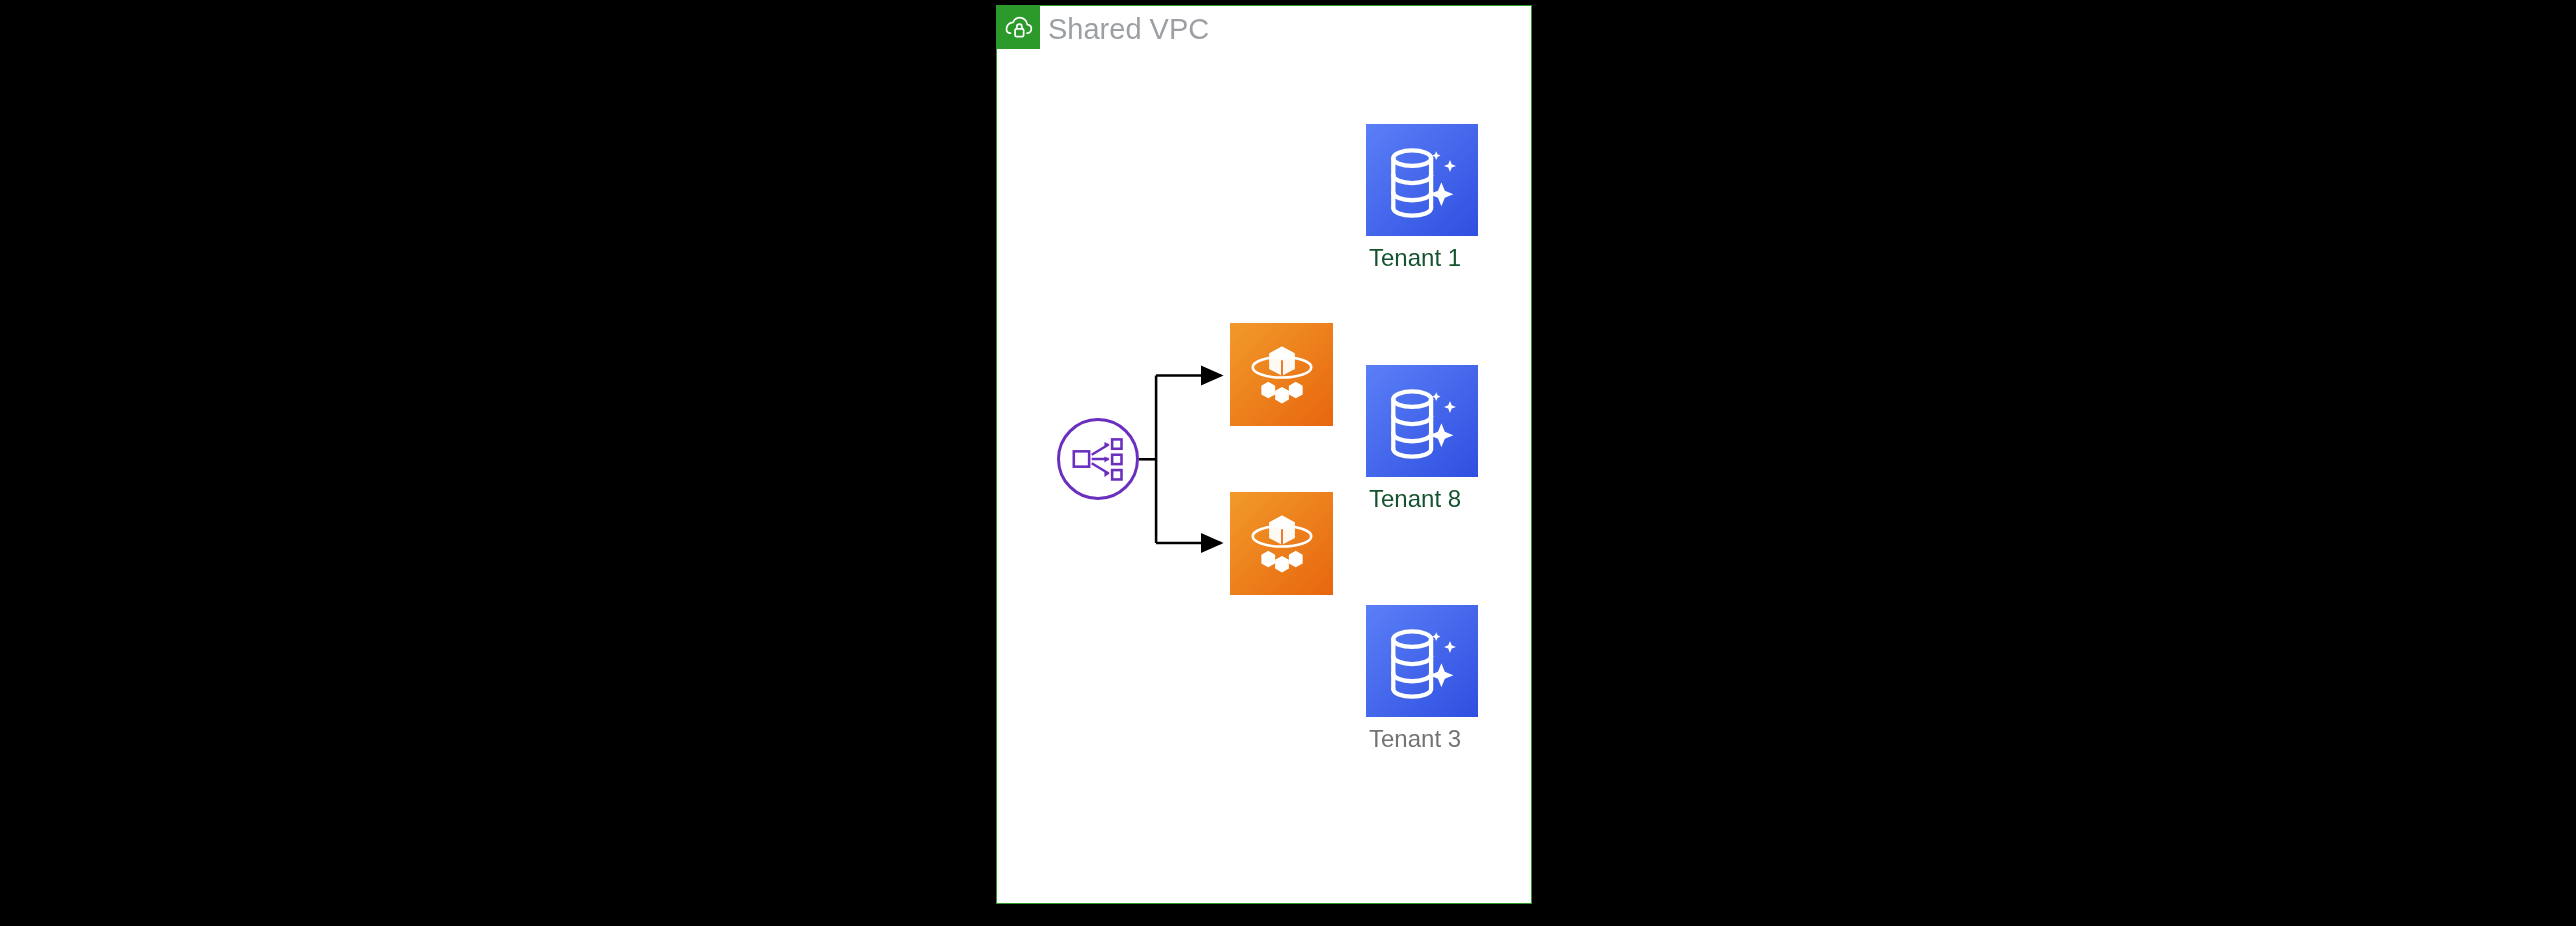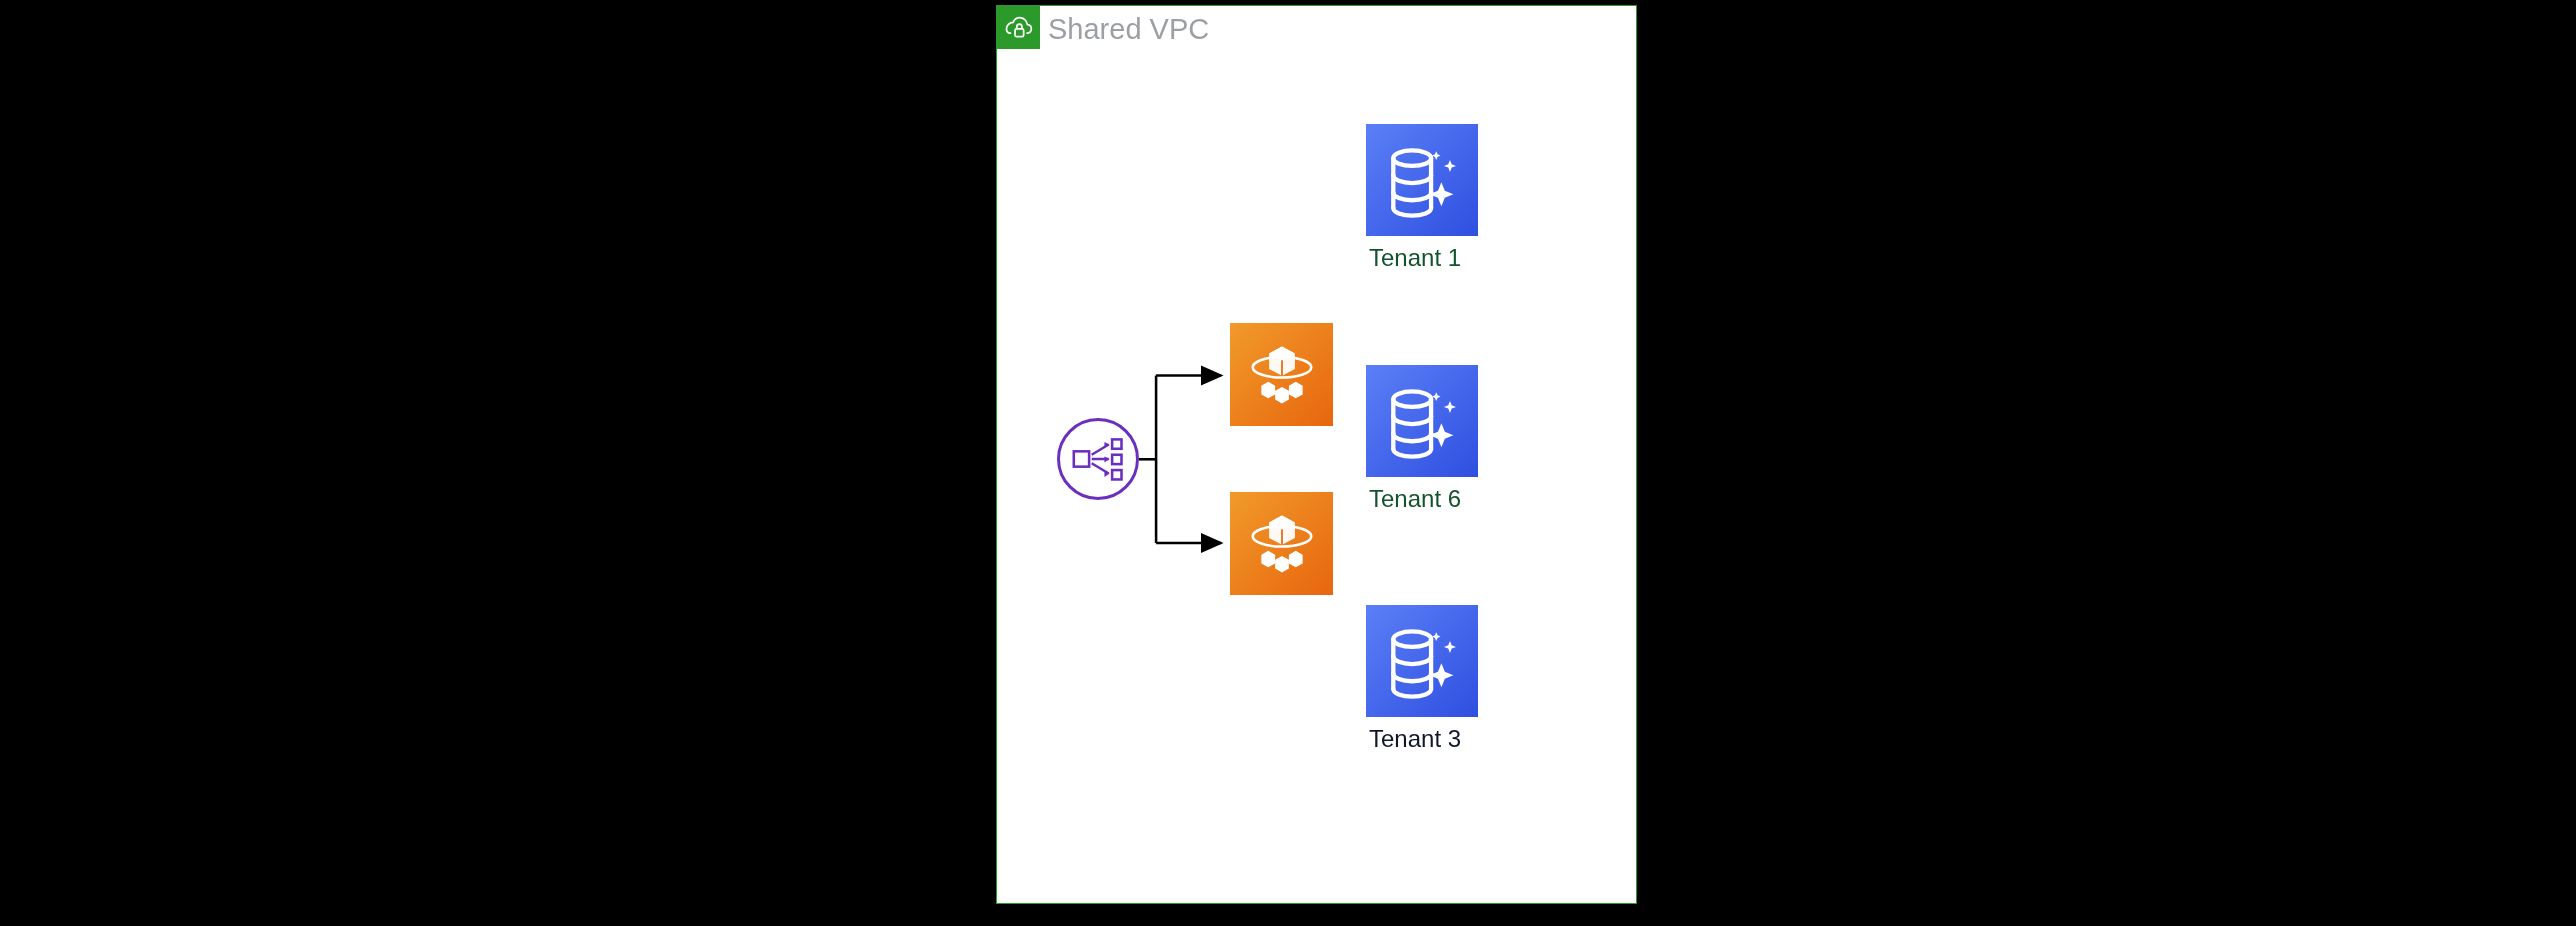--- a/index.html
+++ b/index.html
@@ -1,24 +1,24 @@
 <!DOCTYPE html>
 <html style="font-size:13.7px"><head>
 <meta charset="utf-8">
 <style>
   html,body{margin:0;padding:0;width:2576px;height:926px;background:#000;font-family:"Helvetica Neue",Arial,sans-serif}
   .stage{position:absolute;left:0;top:0;width:2576px;height:926px}
-  .vpc-box{position:absolute;left:996px;top:5.1px;width:641px;height:899px;background:#fff;border:1.7px solid #2b9a2b;box-sizing:border-box}
+  .vpc-box{position:absolute;left:996px;top:5.1px;width:536px;height:899px;background:#fff;border:1.7px solid #2b9a2b;box-sizing:border-box}
   .vpc-badge{position:absolute;left:0;top:0;width:43px;height:43px;background:#2b9a2b;display:flex;align-items:center;justify-content:center}
   .vpc-title{position:absolute;left:51px;top:6.9px;font-size:29px;color:#9c9fa3;font-weight:400}
   .router{position:absolute;width:82px;height:82px;border-radius:50%;background:#fff;border:3.4px solid #6b2fbf;box-sizing:border-box;display:flex;align-items:center;justify-content:center}
   .compute{position:absolute;width:103px;height:103px;background:linear-gradient(135deg,#f19a2a 0%,#e8660e 100%);display:flex;align-items:center;justify-content:center}
   .dbicon{position:absolute;width:112px;height:112px;background:linear-gradient(135deg,#5b7ff7 0%,#2f4fe0 100%);display:flex;align-items:center;justify-content:center}
   .lbl{position:absolute;font-size:24px;color:#14532d;white-space:nowrap}
-  .lbl.black{color:#0f172a}
+  .lbl.black{color:#737373}
   svg{display:block}
 </style>
 </head>
 <body>
 
 <div class="stage">
 
   <div class="vpc-box">
 
     <div class="vpc-badge">
@@ -123,21 +123,21 @@
             <path d="M56 60 V78"></path>
           <path d="M12 78 a22 9 0 0 0 44 0"></path>
         </g>
         <g fill="#fff">
           <path d="M68 48 l4 10 l10 4 l-10 4 l-4 10 l-4 -10 l-10 -4 l10 -4 Z"></path>
           <path d="M78 22 l2 5 l5 2 l-5 2 l-2 5 l-2 -5 l-5 -2 l5 -2 Z"></path>
           <path d="M62 12 l1.5 3.5 l3.5 1.5 l-3.5 1.5 l-1.5 3.5 l-1.5 -3.5 l-3.5 -1.5 l3.5 -1.5 Z"></path>
         </g>
       </svg>
     </div>
-    <div class="lbl" style="left:372px;top:479px">Tenant 6</div>
+    <div class="lbl" style="left:372px;top:479px">Tenant 8</div>
 
     <div class="dbicon" style="left:369px;top:599px">
       <svg width="79" height="79" viewBox="0 0 92 92">
         <g fill="none" stroke="#fff" stroke-width="5" stroke-linecap="round">
           <ellipse cx="34" cy="20" rx="22" ry="9"></ellipse>
           <path d="M12 20 V40"></path>
             <path d="M56 20 V40"></path>
           <path d="M12 40 a22 9 0 0 0 44 0"></path>
           <path d="M12 40 V60"></path>
             <path d="M56 40 V60"></path>

